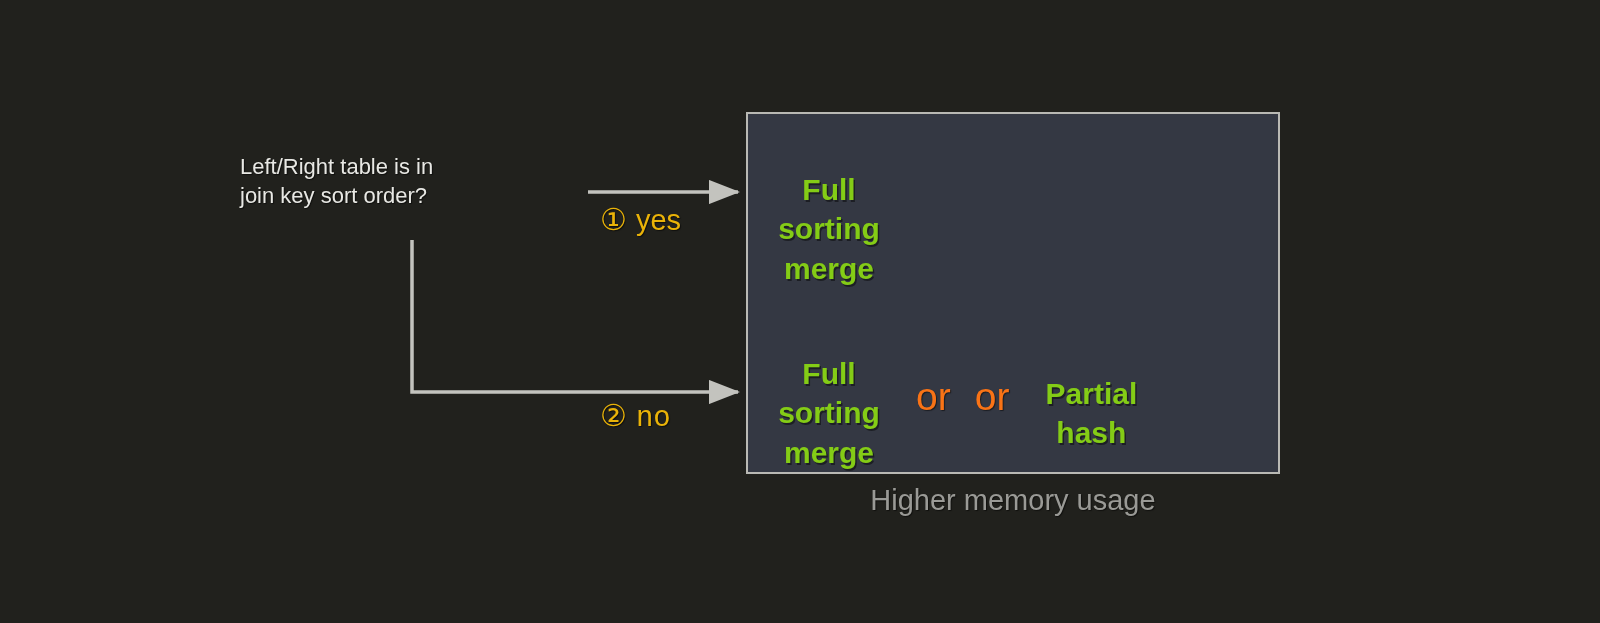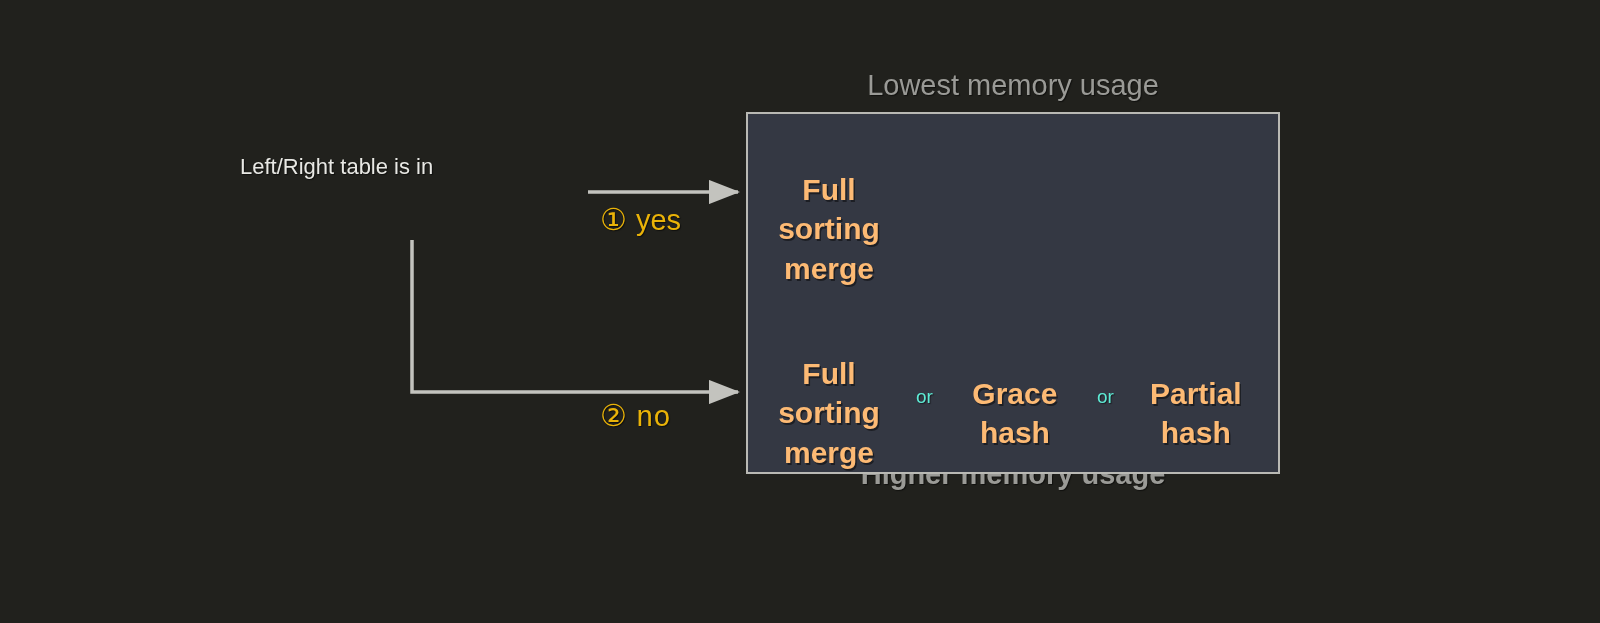--- a/index.html
+++ b/index.html
@@ -65,21 +65,21 @@
     width: 534px;
     left: 746px;
     text-align: center;
     color: #9a9a96;
     font-size: 29px;
     line-height: 1;
     white-space: nowrap;
     text-shadow: 1px 1px 1px rgba(0,0,0,0.5);
   }
   #caption-top    { top: 71px; }
-  #caption-bottom { top: 460px; font-weight: bold; }
+  #caption-bottom { top: 486px; }
 
   
   #options-panel {
     position: absolute;
     left: 746px;
     top: 112px;
     width: 534px;
     height: 362px;
     box-sizing: border-box;
     background: #343843;
@@ -92,48 +92,49 @@
     align-items: center;
     left: 0;
     width: 100%;
     box-sizing: border-box;
     padding-left: 6px;
   }
   #row-sorted   { top: 18px;  height: 160px; }
   #row-unsorted { top: 212px; height: 140px; }
 
   .option {
-    color: #fdba74;
+    color: #84cc16;
     font-weight: bold;
     font-size: 30px;
     line-height: 1.31;
     text-align: center;
     text-shadow: 1.5px 1.5px 0 rgba(0,0,0,0.45);
     white-space: pre-line;
     margin-top: 34px;
   }
   .sep {
-    color: #5eead4;
-    font-size: 19px;
+    color: #f97316;
+    font-size: 39px;
     line-height: 1;
     padding: 0 12px;
     text-shadow: 1px 1px 1px rgba(0,0,0,0.5);
   }
   #opt-sorted-merge   { width: 150px; }
   #opt-full-merge     { width: 150px; }
   #opt-grace-hash     { width: 140px; }
   #opt-partial-merge  { width: 140px; }
 </style>
 </head>
 <body>
 
 <div id="stage">
 
   <div class="question">
     <span class="q-line">Left/Right table is in</span>
+    <span class="q-line">join key sort order?</span>
   </div>
 
   <svg id="connectors" viewBox="0 0 1600 623">
     <defs>
       <marker id="arrowhead" markerWidth="9" markerHeight="7" refX="8.4" refY="3.5" orient="auto">
         <polygon points="0 0, 9 3.5, 0 7" fill="#c3c3be"></polygon>
       </marker>
     </defs>
 
     <line x1="588" y1="192" x2="738" y2="192" stroke="#c3c3be" stroke-width="3.5" marker-end="url(#arrowhead)"></line>
@@ -141,38 +142,35 @@
     <polyline points="412,240 412,392 738,392" fill="none" stroke="#c3c3be" stroke-width="3.5" marker-end="url(#arrowhead)"></polyline>
   </svg>
 
   <div class="branch-label" id="branch-yes">
     <span class="marker">①</span><span>yes</span>
   </div>
   <div class="branch-label" id="branch-no">
     <span class="marker">②</span><span>no</span>
   </div>
 
-  <div class="caption" id="caption-top">Lowest memory usage</div>
   <div class="caption" id="caption-bottom">Higher memory usage</div>
 
   <div id="options-panel">
 
     <div class="option-row" id="row-sorted">
       <div class="option" id="opt-sorted-merge">Full
 sorting
 merge</div>
     </div>
 
     <div class="option-row" id="row-unsorted">
       <div class="option" id="opt-full-merge">Full
 sorting
 merge</div>
       <div class="sep">or</div>
-      <div class="option" id="opt-grace-hash">Grace
-hash</div>
       <div class="sep">or</div>
       <div class="option" id="opt-partial-merge">Partial
 hash</div>
     </div>
 
   </div>
 
 </div>
 
 </body></html>

